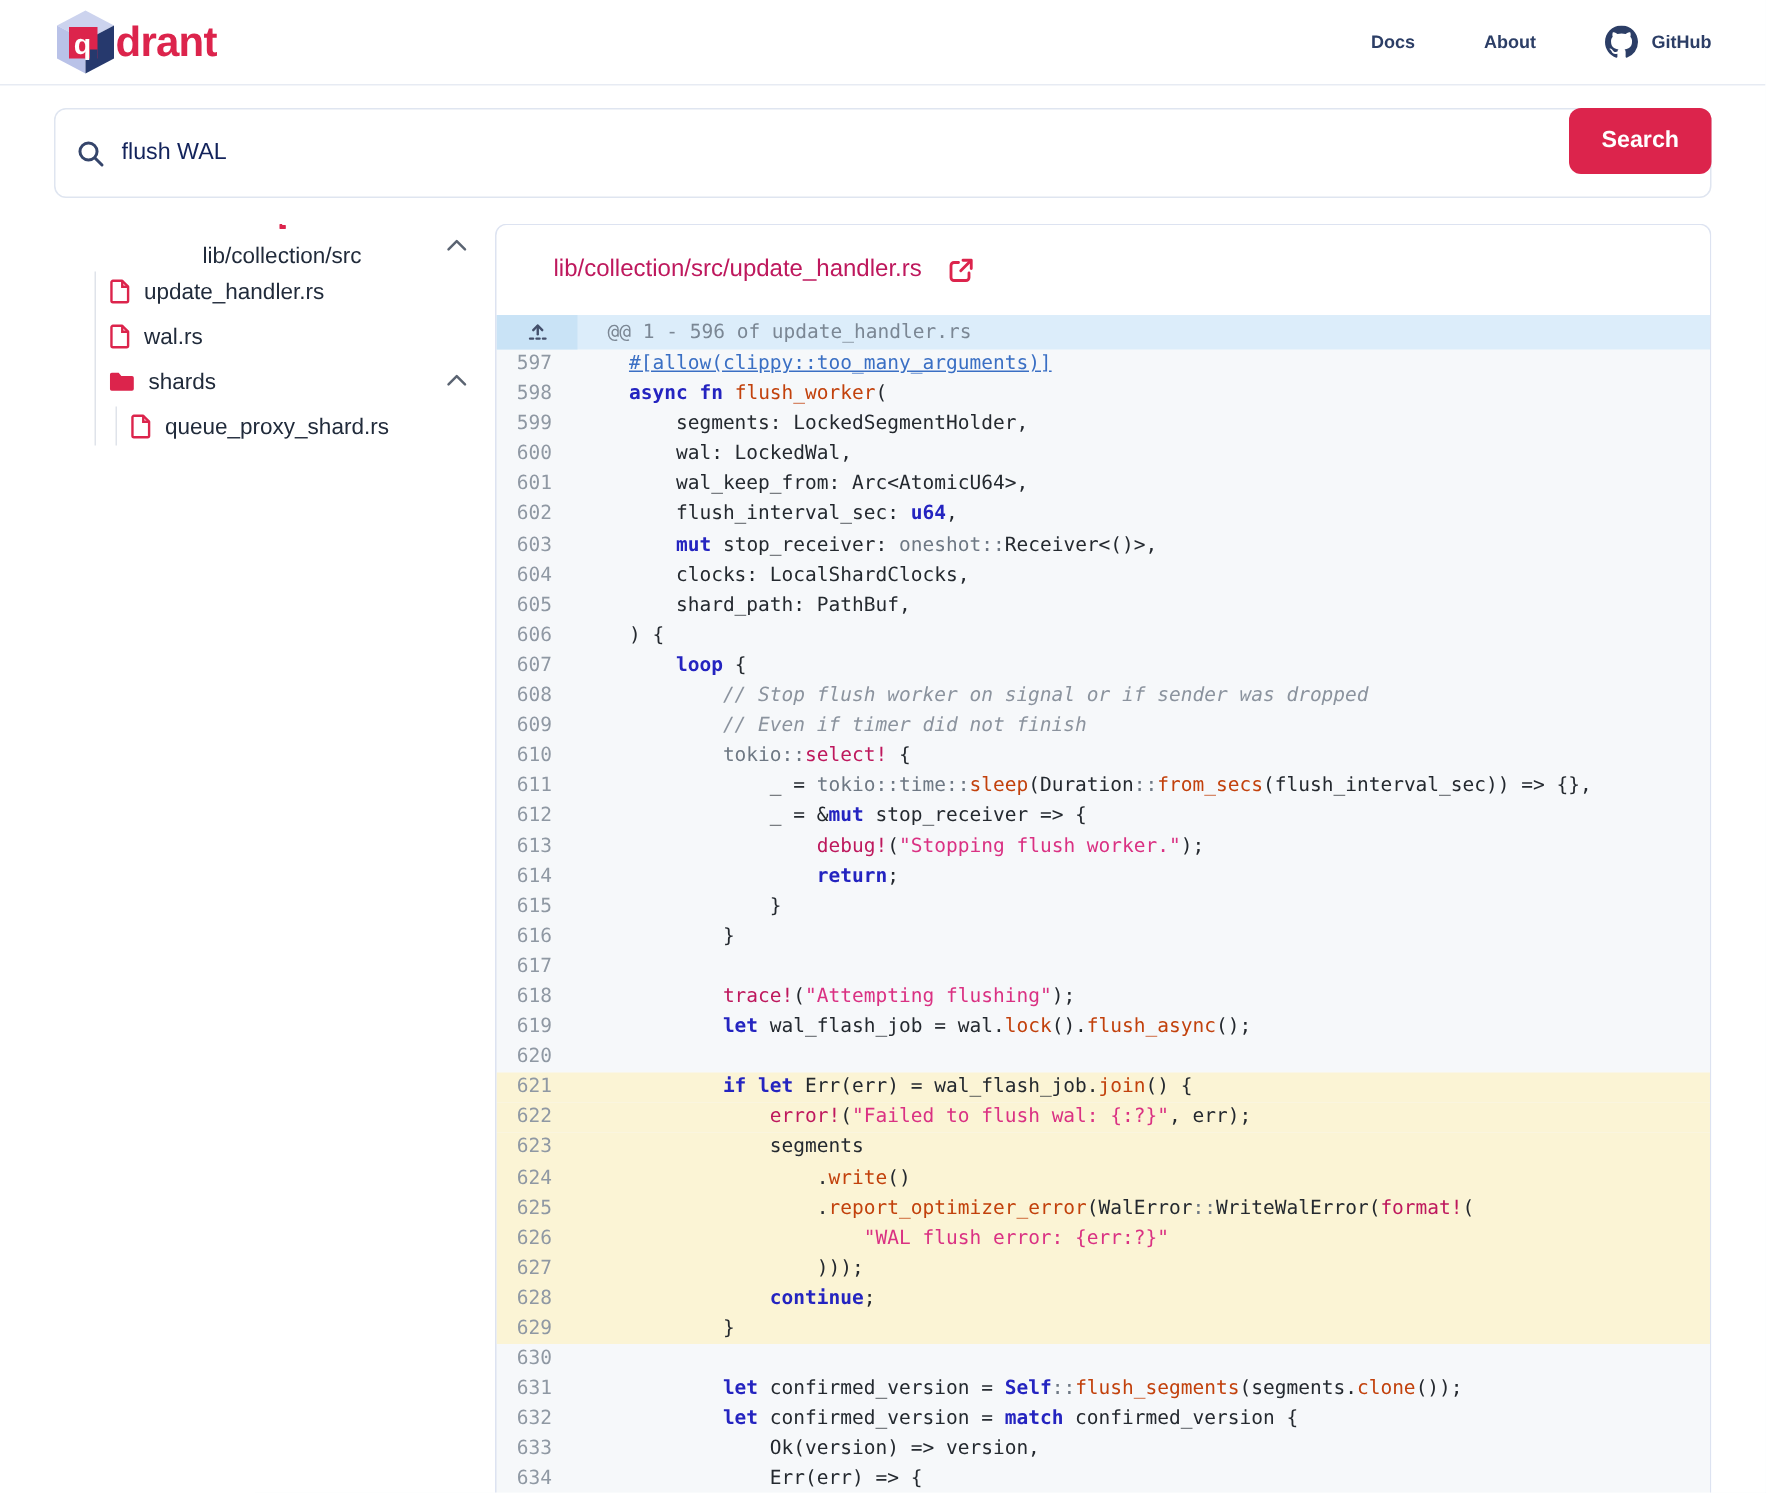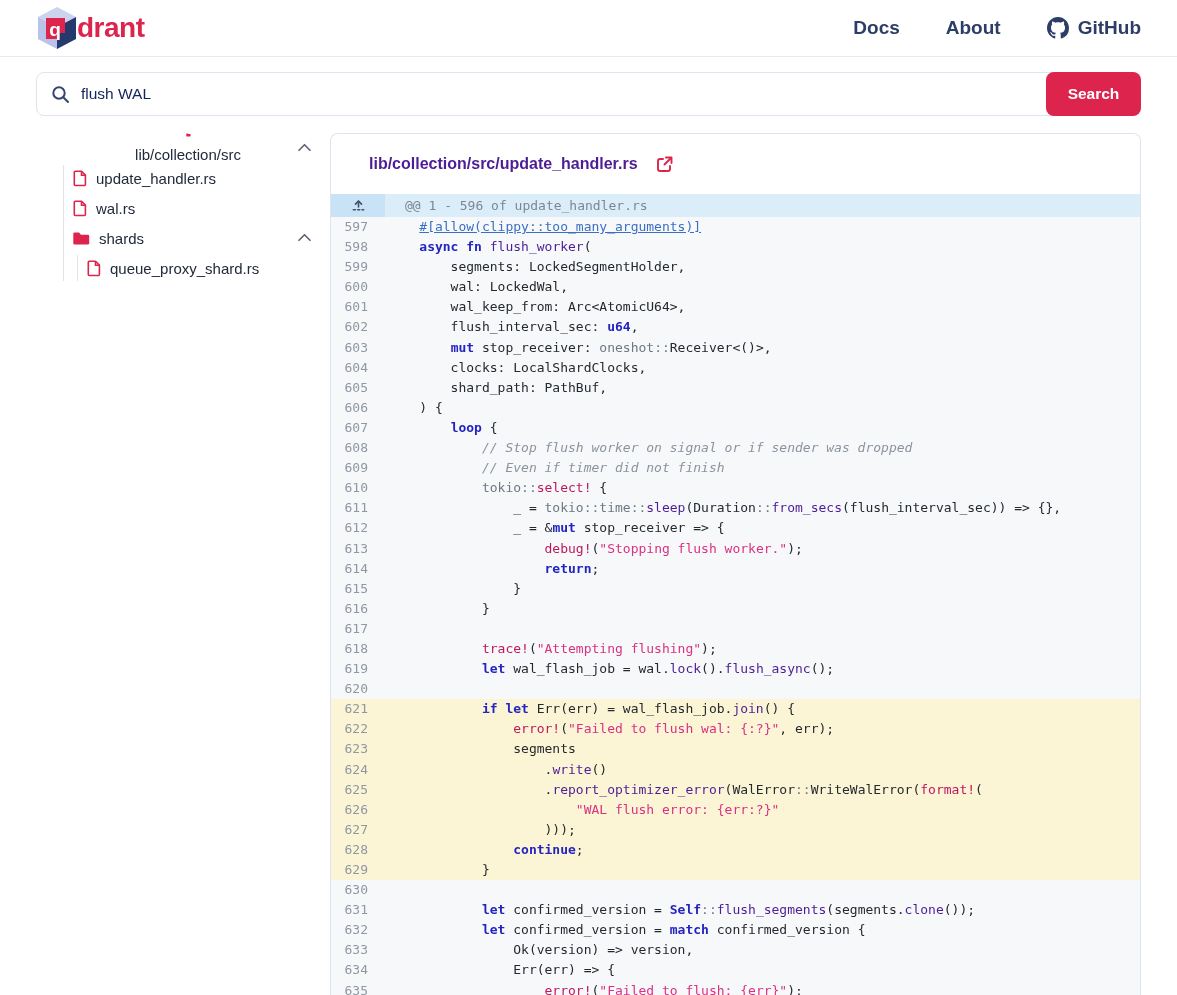--- a/index.html
+++ b/index.html
@@ -6,24 +6,24 @@
   html,body { width: 1177px; height: 995px; overflow: hidden; background: #fff;
     font-family: "Liberation Sans", sans-serif; color: #1f2937; }
 
   
   .topbar { height: 57px; display: flex; align-items: center; justify-content: space-between;
     padding: 0 36px; border-bottom: 1px solid #e7ebf3; }
   .logo { display: flex; align-items: center; gap: 1px; cursor: pointer; }
   .wordmark { color: #dc244c; font-size: 28px; font-weight: bold; letter-spacing: -0.5px; margin-left: -2px; }
   .nav { display: flex; align-items: center; gap: 46px; }
   .nav-link { display: flex; align-items: center; gap: 9px; color: #2c3e66; font-weight: bold;
-    font-size: 19px; text-decoration: none; cursor: pointer; }
-
-  
-  .search-row { position: relative; height: 44px; margin: 15px 36px 0; }
+    font-size: 12px; text-decoration: none; cursor: pointer; }
+
+  
+  .search-row { position: relative; height: 60px; margin: 15px 36px 0; }
   .search-box { position: absolute; inset: 0; display: flex; align-items: center; gap: 11px;
     background: #fff; border: 1px solid #dfe5f0; border-radius: 8px; padding: 0 110px 0 14px; }
   .search-input { flex: 1; border: none; outline: none; background: transparent;
     font-family: "Liberation Sans", sans-serif; font-size: 15.5px; color: #13235b; }
   .search-btn { position: absolute; right: 0; top: 0; height: 44px; width: 95px;
     background: #dc244c; border: none; border-radius: 8px; color: #ffffff;
     font-family: "Liberation Sans", sans-serif; font-size: 15.5px; font-weight: bold; cursor: pointer; }
 
   
   .content { display: flex; align-items: flex-start; gap: 10px; padding: 17px 36px 0; }
@@ -36,39 +36,39 @@
   .tree-chevron { position: absolute; right: 8px; top: 9px; }
   .guide { position: absolute; width: 1px; background: #dfe3ea; }
   .guide-1 { left: 27px; top: 32px; height: 116px; }
   .guide-2 { left: 41px; top: 122px; height: 26px; }
 
   
   .panel { flex: 1; border: 1px solid #dde3f1; border-bottom: none;
     border-radius: 8px 8px 0 0; overflow: hidden; background: #f6f8fa; }
   .panel-header { height: 60px; background: #fff; display: flex; align-items: center;
     gap: 17px; padding-left: 38px; }
-  .file-path { color: #4c1d95; font-weight: bold; font-size: 16px; cursor: pointer; }
+  .file-path { color: #be185d; font-weight: normal; font-size: 16px; cursor: pointer; }
   .ext-link { cursor: pointer; display: flex; }
 
   .ribbon { height: 23px; display: flex; background: #dcedfa; }
   .ribbon-btn { width: 54px; flex-shrink: 0; background: #c9e3f6; display: flex;
     align-items: center; justify-content: center; cursor: pointer; }
   .ribbon-text { font-family: "DejaVu Sans Mono", monospace; font-size: 13px;
     color: #7b8794; line-height: 23px; padding-left: 20px; white-space: pre; }
 
   .code-body { font-family: "DejaVu Sans Mono", monospace; font-size: 13px; }
   .code-row { display: flex; height: 20.1px; line-height: 20.1px; }
   .code-row.hl { background: #fbf4d5; }
   .gutter { width: 54px; flex-shrink: 0; text-align: right; padding-right: 17px; color: #8f98a3; }
   .code-text { white-space: pre; padding-left: 3px; color: #24292f; }
 
   .tok-p  { color: #24292f; }
   .tok-k  { color: #2424c0; font-weight: bold; }
   .tok-at { color: #3a6fc4; text-decoration: underline; }
-  .tok-f  { color: #4c1d95; }
+  .tok-f  { color: #c2410c; }
   .tok-m  { color: #be185d; }
   .tok-s  { color: #da3183; }
   .tok-c  { color: #8b939e; font-style: italic; }
   .tok-g  { color: #6e7884; }
 </style>
 </head>
 <body>
 
 <div class="topbar">
   <div class="logo">

